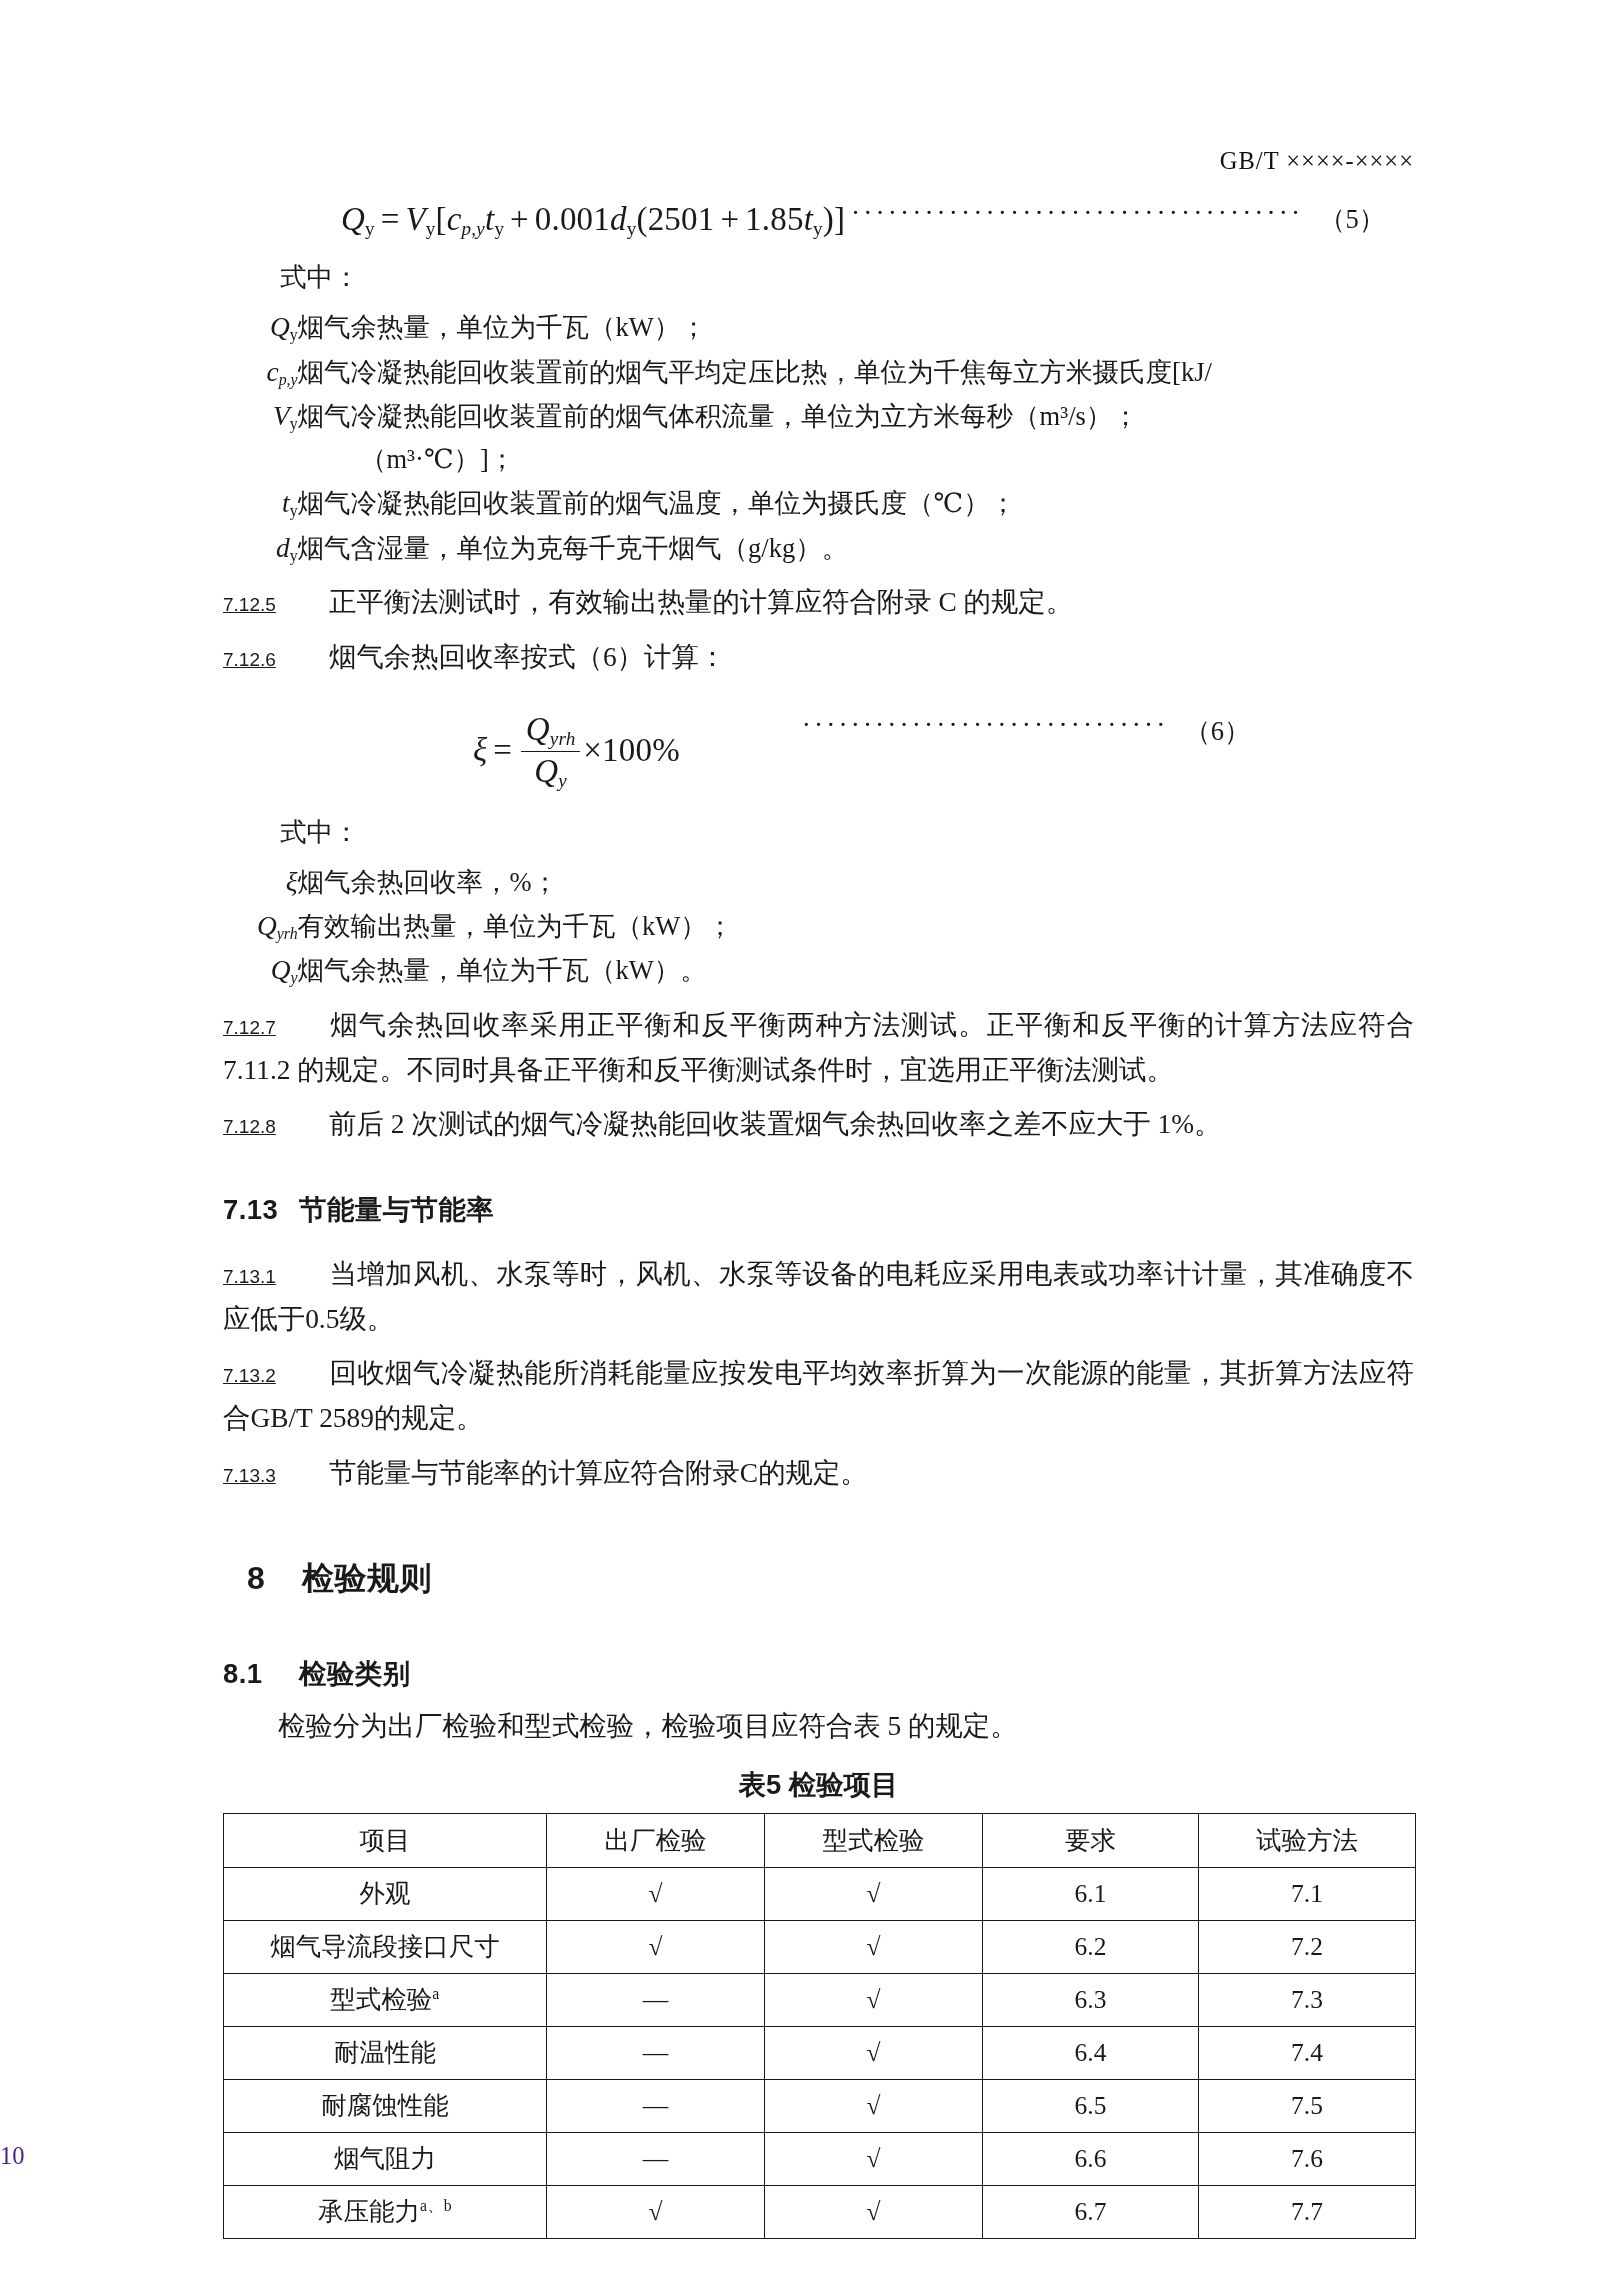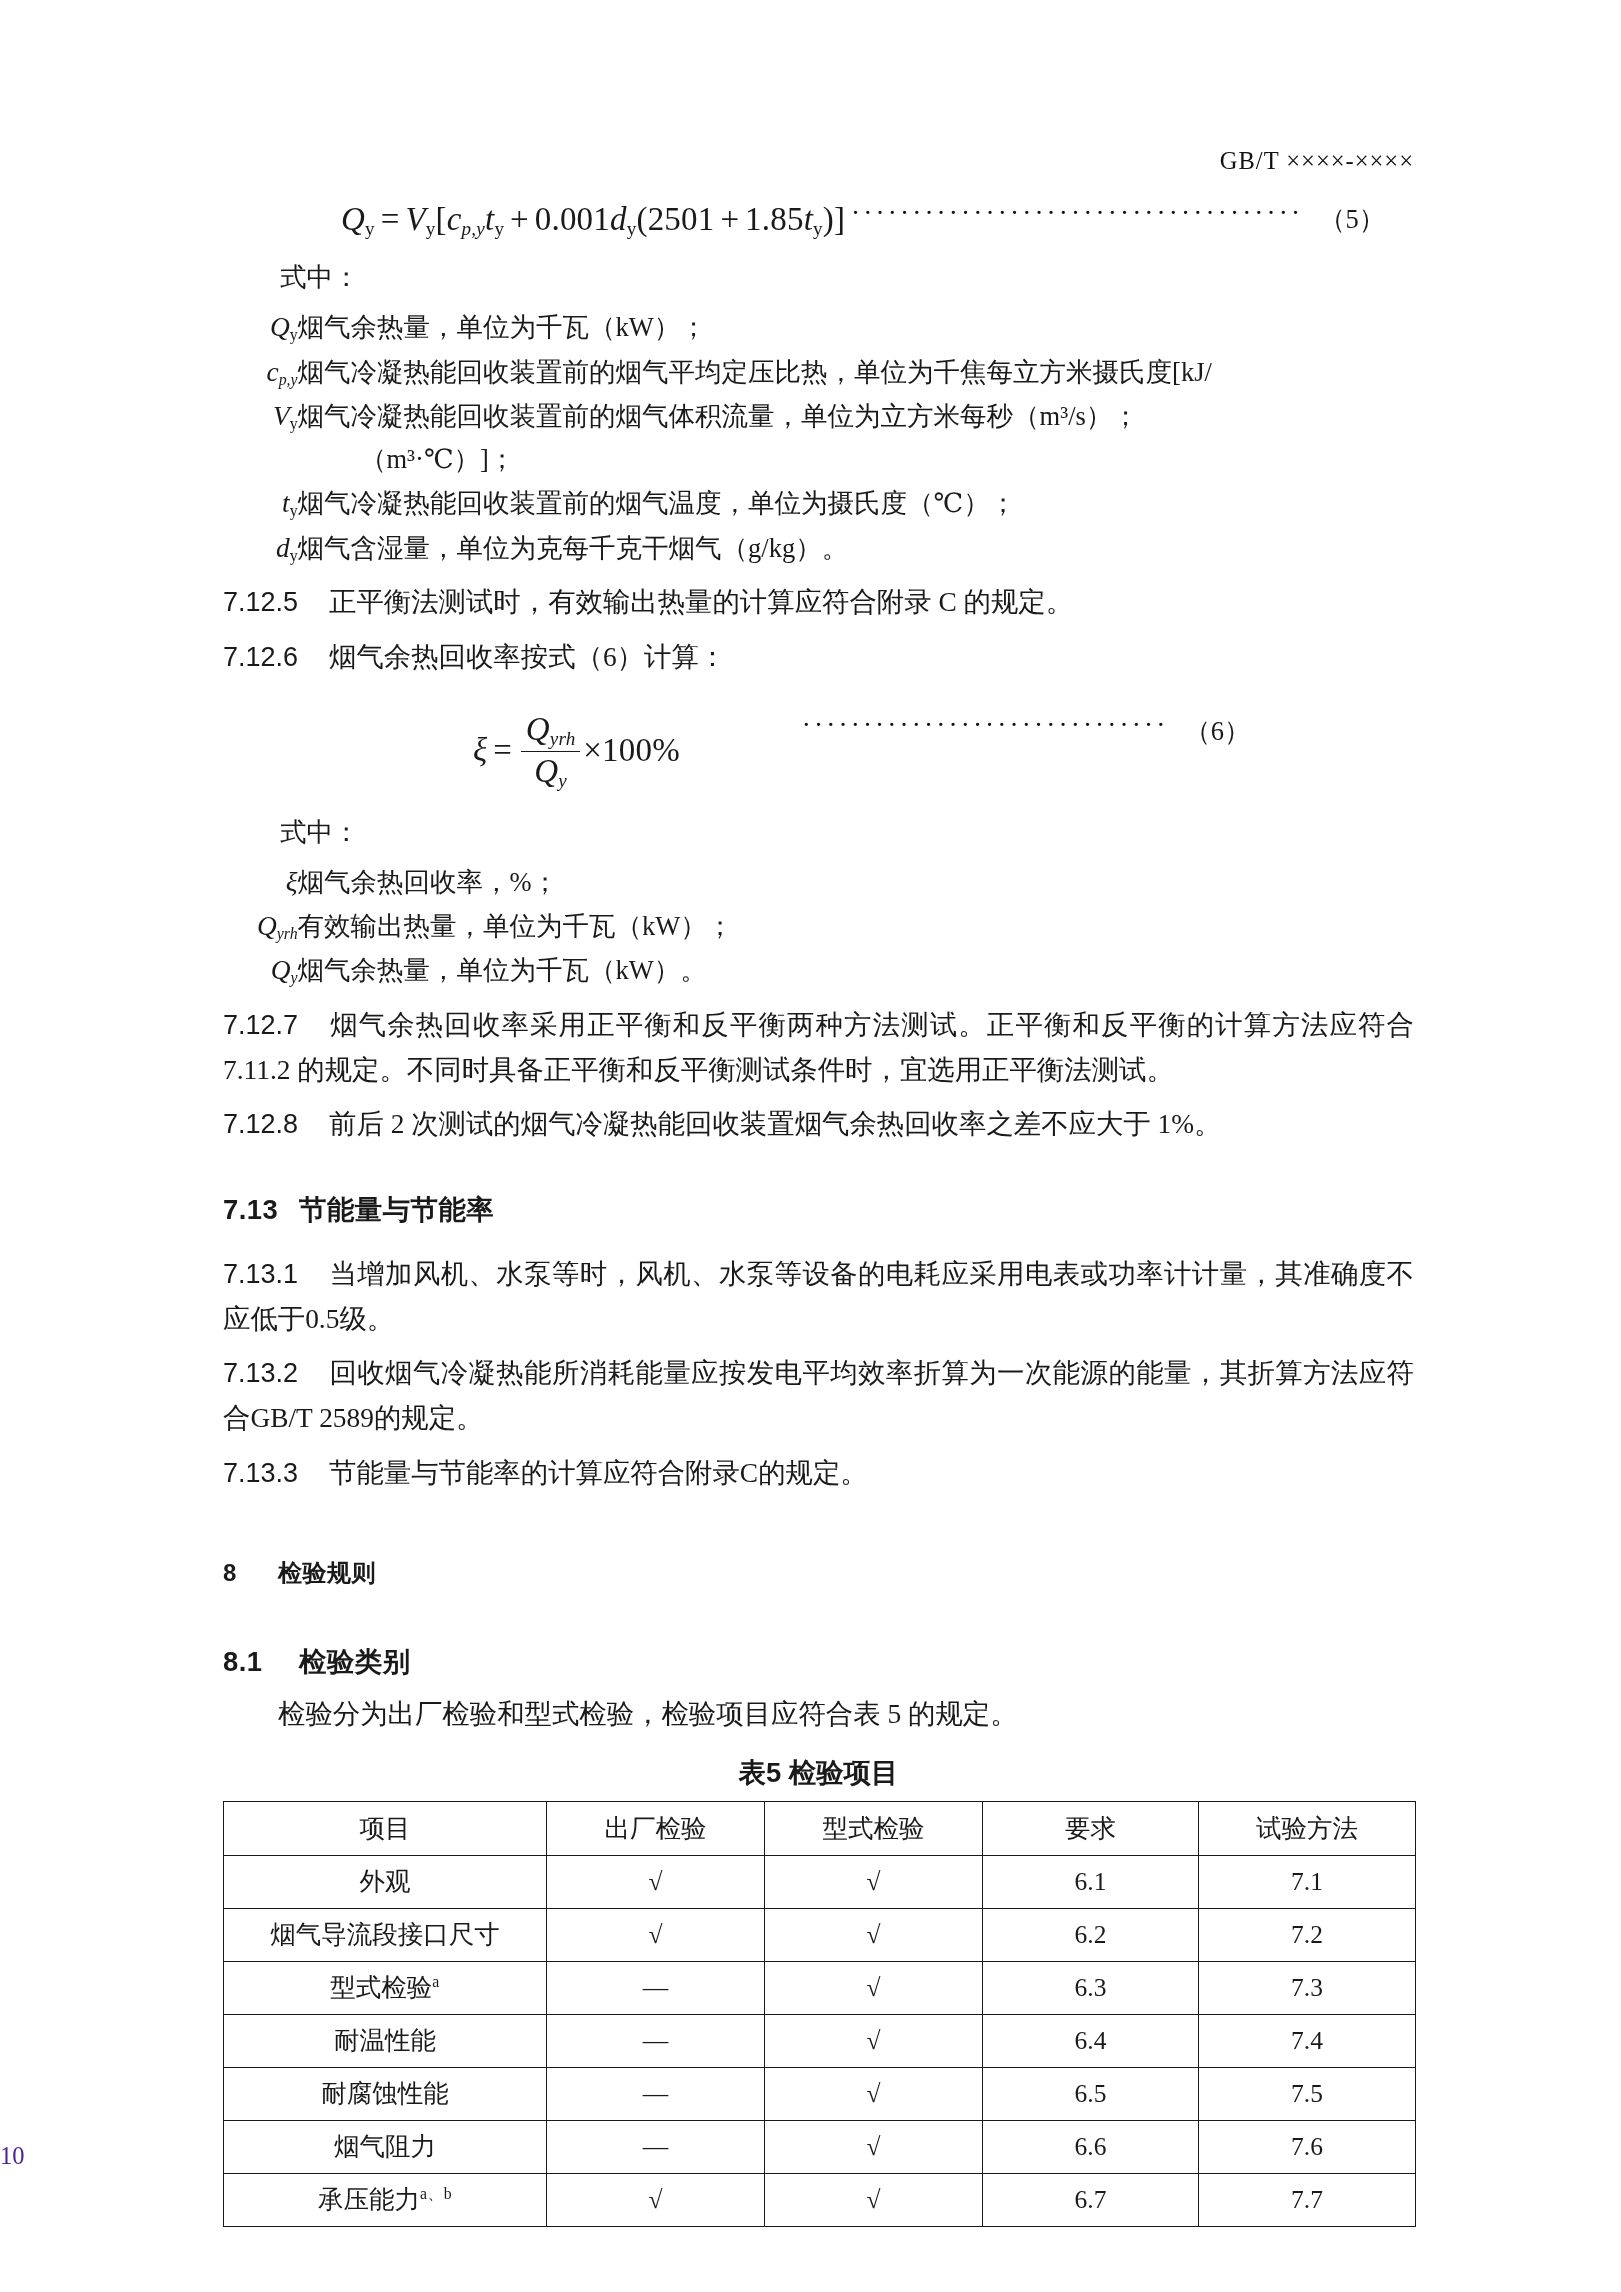--- a/index.html
+++ b/index.html
@@ -137,39 +137,41 @@
   .para {
     font-size: 27.4px;
     line-height: 1.64;
     margin-top: 9.8px;
     text-align: justify;
   }
   .para .num {
     display: inline-block;
     min-width: 106px;
     font-family: "Liberation Sans", sans-serif;
-    font-size: 27px;
+    font-size: 19px;
+    text-decoration: underline;
   }
   .para-indent {
     text-indent: 55px;
   }
 
   h2.section {
     font-family: "Liberation Sans", "DejaVu Sans", sans-serif;
     font-size: 27.4px;
     font-weight: bold;
     margin: 45px 0 0 0;
     letter-spacing: 0.5px;
   }
   h2.section .n {
     display: inline-block;
     min-width: 76px;
   }
   h2.section.big {
-    font-size: 24px;
+    font-size: 32px;
+    margin-left: 24px;
   }
   h2.section.big .n {
     min-width: 55px;
   }
 
   .spacer-sm { height: 13.7px; }
 
   
   .table-caption {
     text-align: center;

